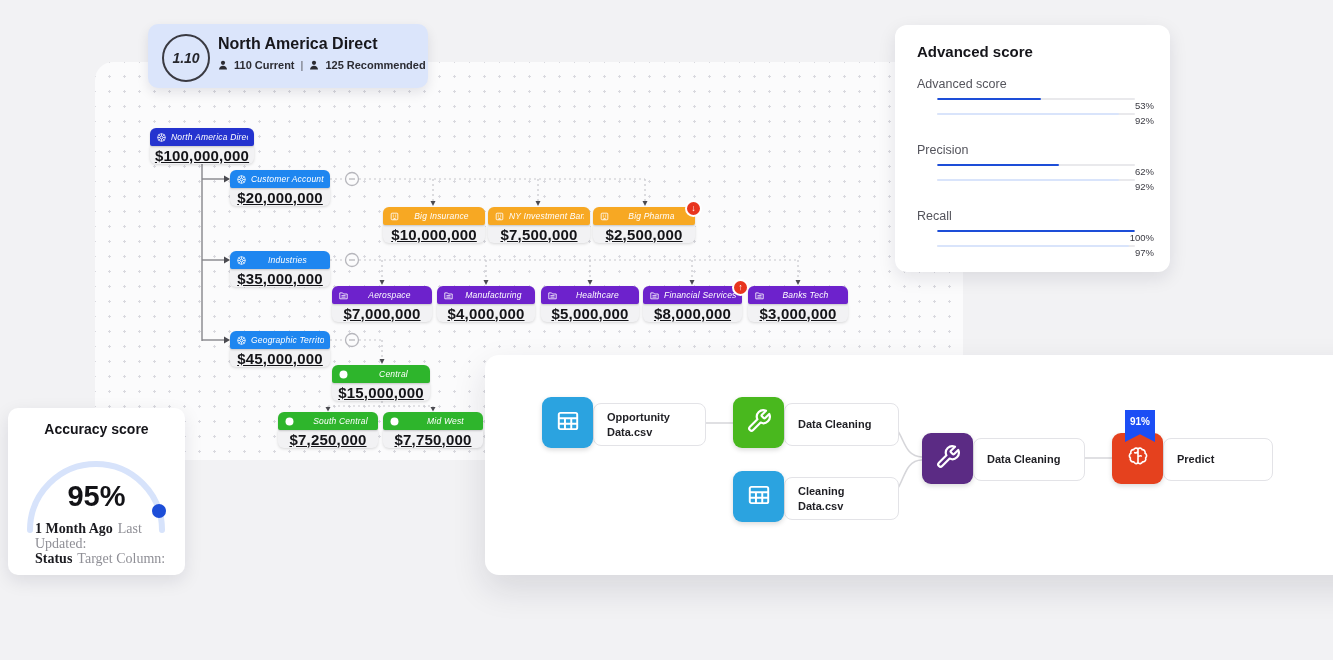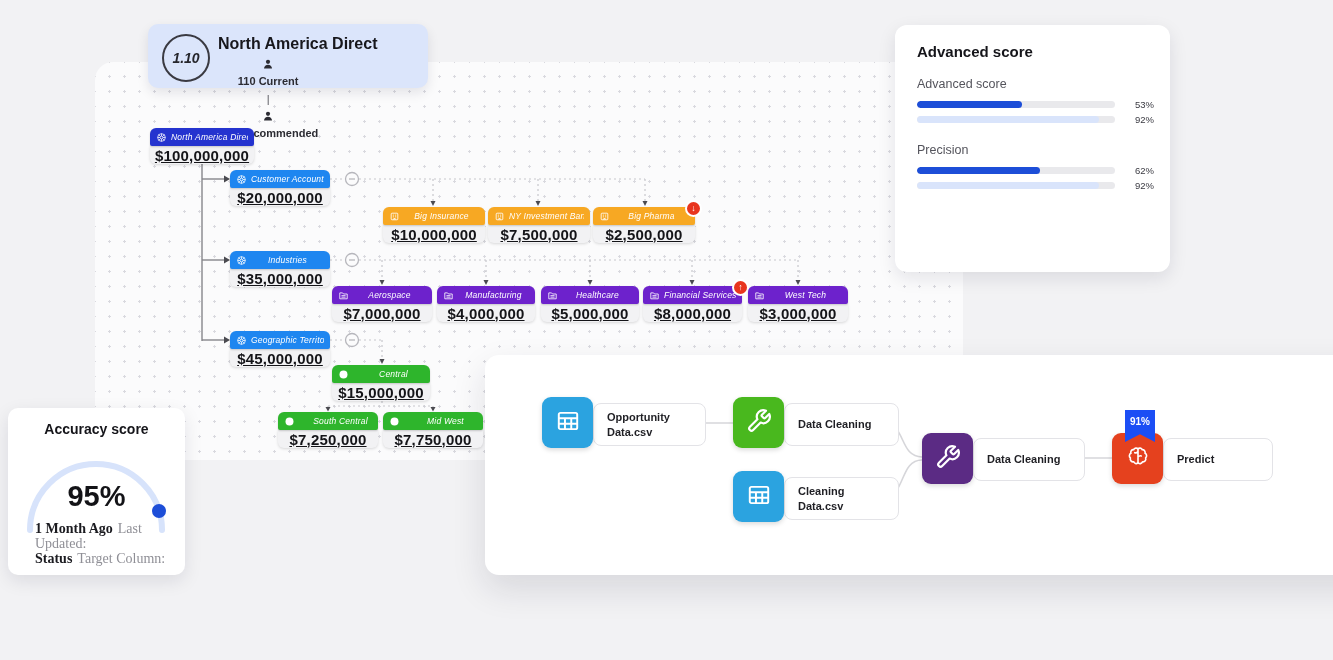--- a/index.html
+++ b/index.html
@@ -13,21 +13,21 @@
   .connectors{position:absolute;left:0;top:0;pointer-events:none;}
 
   
   .card{position:absolute;background:#fff;border-radius:12px;box-shadow:0 6px 18px rgba(24,24,48,.10);}
 
   
   .hdr{left:148px;top:24px;width:280px;height:64px;background:#dbe5fb;border-radius:10px;box-shadow:0 5px 12px rgba(24,24,48,.10);}
   .hdr .circle{position:absolute;left:14px;top:10px;width:44px;height:44px;border:2px solid #3a3a42;border-radius:50%;
     display:flex;align-items:center;justify-content:center;font-size:14px;font-style:italic;color:#26262c;font-weight:bold;}
   .hdr .title{position:absolute;left:70px;top:11px;font-size:16px;font-weight:bold;color:#17171c;}
-  .hdr .sub{position:absolute;left:70px;top:35px;display:flex;align-items:center;gap:6px;font-size:11px;font-weight:bold;color:#2c2c33;flex-direction:column;}
+  .hdr .sub{position:absolute;left:70px;top:35px;display:flex;align-items:center;gap:6px;font-size:11px;font-weight:bold;color:#2c2c33;}
   .hdr .sub svg{display:block;}
   .hdr .divider{color:#55555c;font-weight:normal;}
 
   
   .tnode{position:absolute;z-index:2;}
   .tnode-head{height:18px;border-radius:6px 6px 2px 2px;display:flex;align-items:center;padding:0 6px;gap:4px;color:#fff;
     position:relative;box-shadow:0 1px 2px rgba(0,0,0,.18);}
   .tnode-label{flex:1;text-align:center;font-size:8.5px;font-style:italic;white-space:nowrap;overflow:hidden;letter-spacing:.2px;}
   .tnode-icon{width:11px;height:11px;display:flex;}
   .tnode-icon svg{width:11px;height:11px;}
@@ -40,21 +40,21 @@
   .c-green .tnode-head{background:#2eb52c;gap:14px;}
   .nbadge{position:absolute;right:-7px;top:-7px;width:13px;height:13px;background:#e8351e;border:2px solid #fff;border-radius:50%;
     color:#fff;font-size:9px;font-weight:bold;display:flex;align-items:center;justify-content:center;z-index:3;line-height:1;}
 
   
   .adv{left:895px;top:25px;width:275px;height:247px;}
   .adv-inner{padding:18px 16px 0 22px;}
   .adv-title{font-size:15px;font-weight:bold;color:#15151a;}
   .metric{margin-top:17px;}
   .metric-label{font-size:12.5px;color:#54545c;margin-bottom:7px;}
-  .bar-row{display:flex;align-items:center;height:13px;margin-bottom:2px;}
+  .bar-row{display:flex;align-items:center;height:13px;margin-bottom:2px;flex-direction:column;}
   .track{width:198px;height:7px;background:#e9e9ec;border-radius:4px;overflow:hidden;}
   .fill{height:100%;border-radius:4px;}
   .fill.primary{background:#1d4ed8;}
   .fill.secondary{background:#d9e4fb;}
   .pct{margin-left:auto;font-size:9.5px;color:#3a3a42;width:34px;text-align:right;}
 
   
   .acc{left:8px;top:408px;width:177px;height:167px;border-radius:10px;}
   .acc-title{text-align:center;font-size:14px;font-weight:bold;color:#15151a;margin-top:13px;}
   .gauge{position:absolute;left:8px;top:34px;width:160px;height:96px;}
@@ -273,21 +273,21 @@
           <div class="tnode-body">$8,000,000</div>
         </div>
         <div class="tnode c-purple" style="left: 653px; top: 224px; width: 100px; color: rgb(109, 34, 204);">
           <div class="tnode-head">
             <span class="tnode-icon">
               <svg viewBox="0 0 16 16" fill="none" stroke="#fff" stroke-width="1.2">
                 <path d="M2.6 4.2 h4 l1.4 1.6 h5.4 v7 H2.6 Z"></path>
                 <path d="M5 8.2 h6 M5 10.4 h6"></path>
               </svg>
             </span>
-            <span class="tnode-label">West Tech</span>
+            <span class="tnode-label">Banks Tech</span>
           </div>
           <div class="tnode-body">$3,000,000</div>
         </div>
         <div class="tnode c-blue" style="left: 135px; top: 269px; width: 100px; color: rgb(30, 134, 240);">
           <div class="tnode-head">
             <span class="tnode-icon">
               <svg viewBox="0 0 16 16" fill="none" stroke="#fff" stroke-width="1.1">
                 <circle cx="8" cy="8" r="5.6"></circle>
                 <circle cx="8" cy="8" r="2"></circle>
                 <path d="M8 2.4 V6 M8 10 V13.6 M2.4 8 H6 M10 8 H13.6 M4 4 L6.5 6.5 M9.5 9.5 L12 12 M12 4 L9.5 6.5 M6.5 9.5 L4 12"></path>
@@ -383,20 +383,35 @@
               </div>
               <div class="pct">62%</div>
             </div>
             <div class="bar-row">
               <div class="track">
                 <div class="fill secondary" style="width:92%"></div>
               </div>
               <div class="pct">92%</div>
             </div>
           </div>
+          <div class="metric">
+            <div class="metric-label">Recall</div>
+            <div class="bar-row">
+              <div class="track">
+                <div class="fill primary" style="width:100%"></div>
+              </div>
+              <div class="pct">100%</div>
+            </div>
+            <div class="bar-row">
+              <div class="track">
+                <div class="fill secondary" style="width:97%"></div>
+              </div>
+              <div class="pct">97%</div>
+            </div>
+          </div>
         </div>
     </div>
   </div>
 
   <div class="acc card">
     <div class="acc-title">Accuracy score</div>
     <svg class="gauge" viewBox="0 0 160 96">
       <path d="M14 88 A66 66 0 0 1 146 88" fill="none" stroke="#d7e3fb" stroke-width="6" stroke-linecap="round"></path>
       <circle cx="143" cy="69" r="7" fill="#1d4ed8"></circle>
     </svg>

